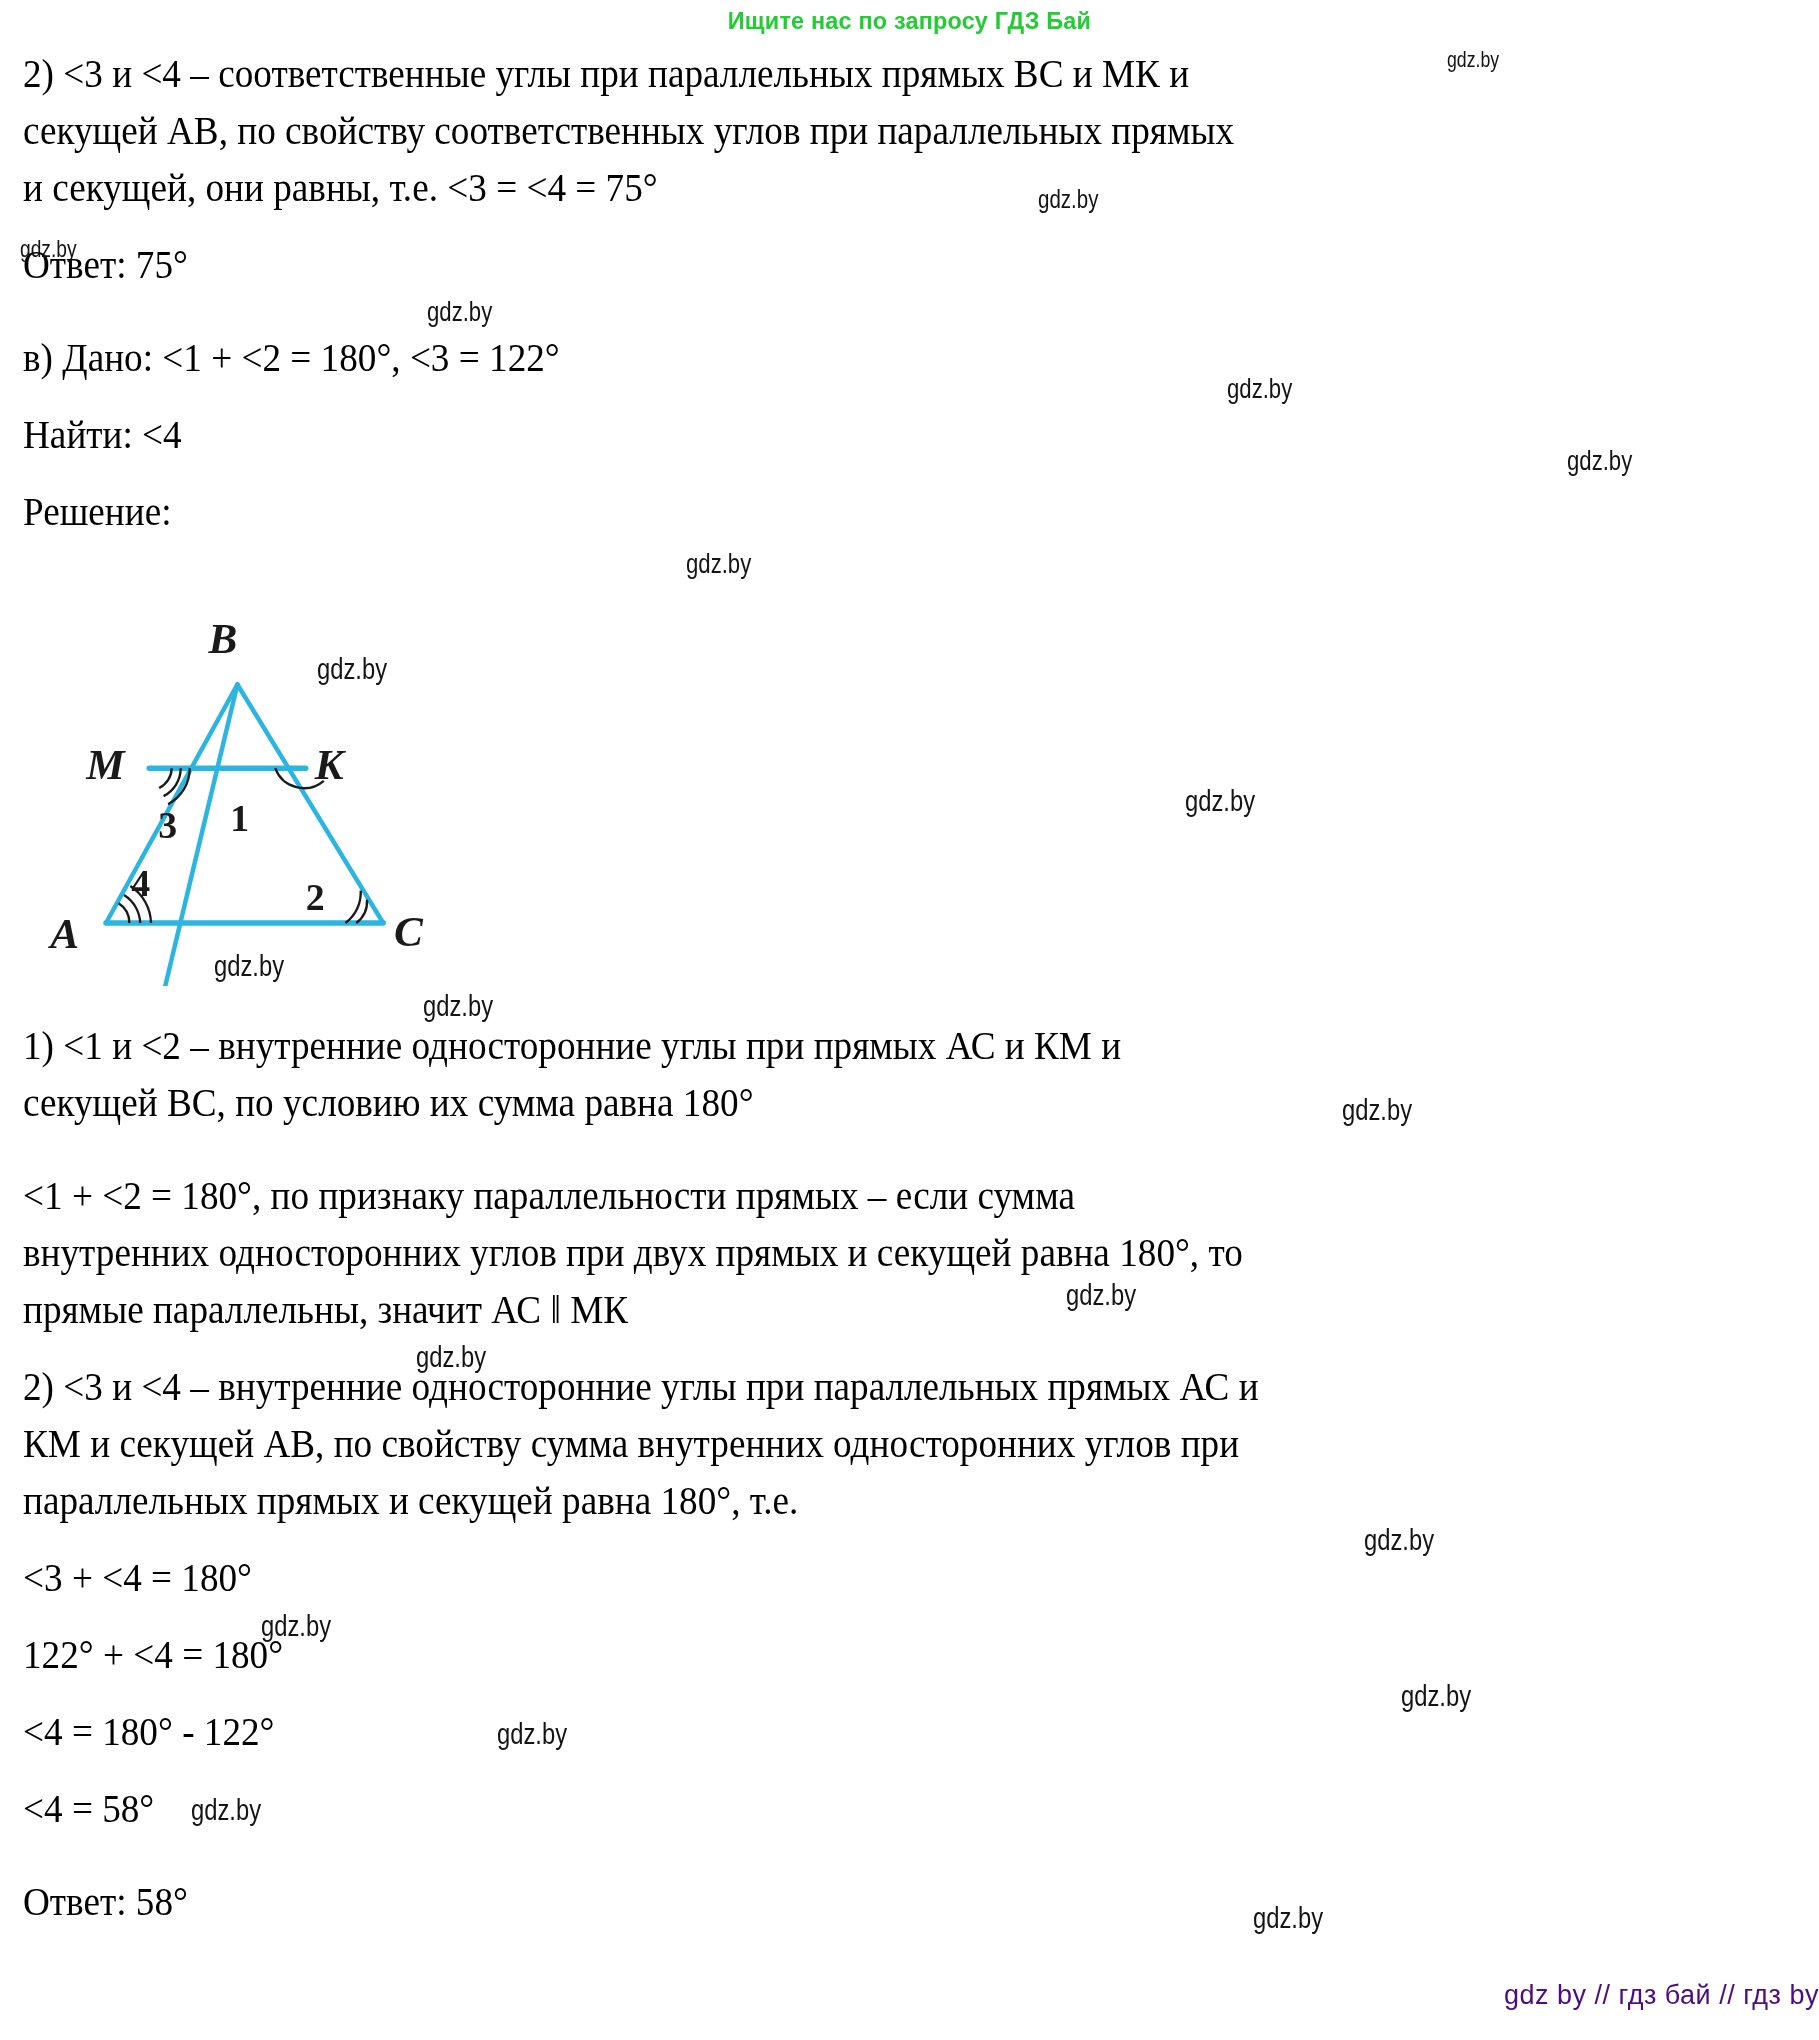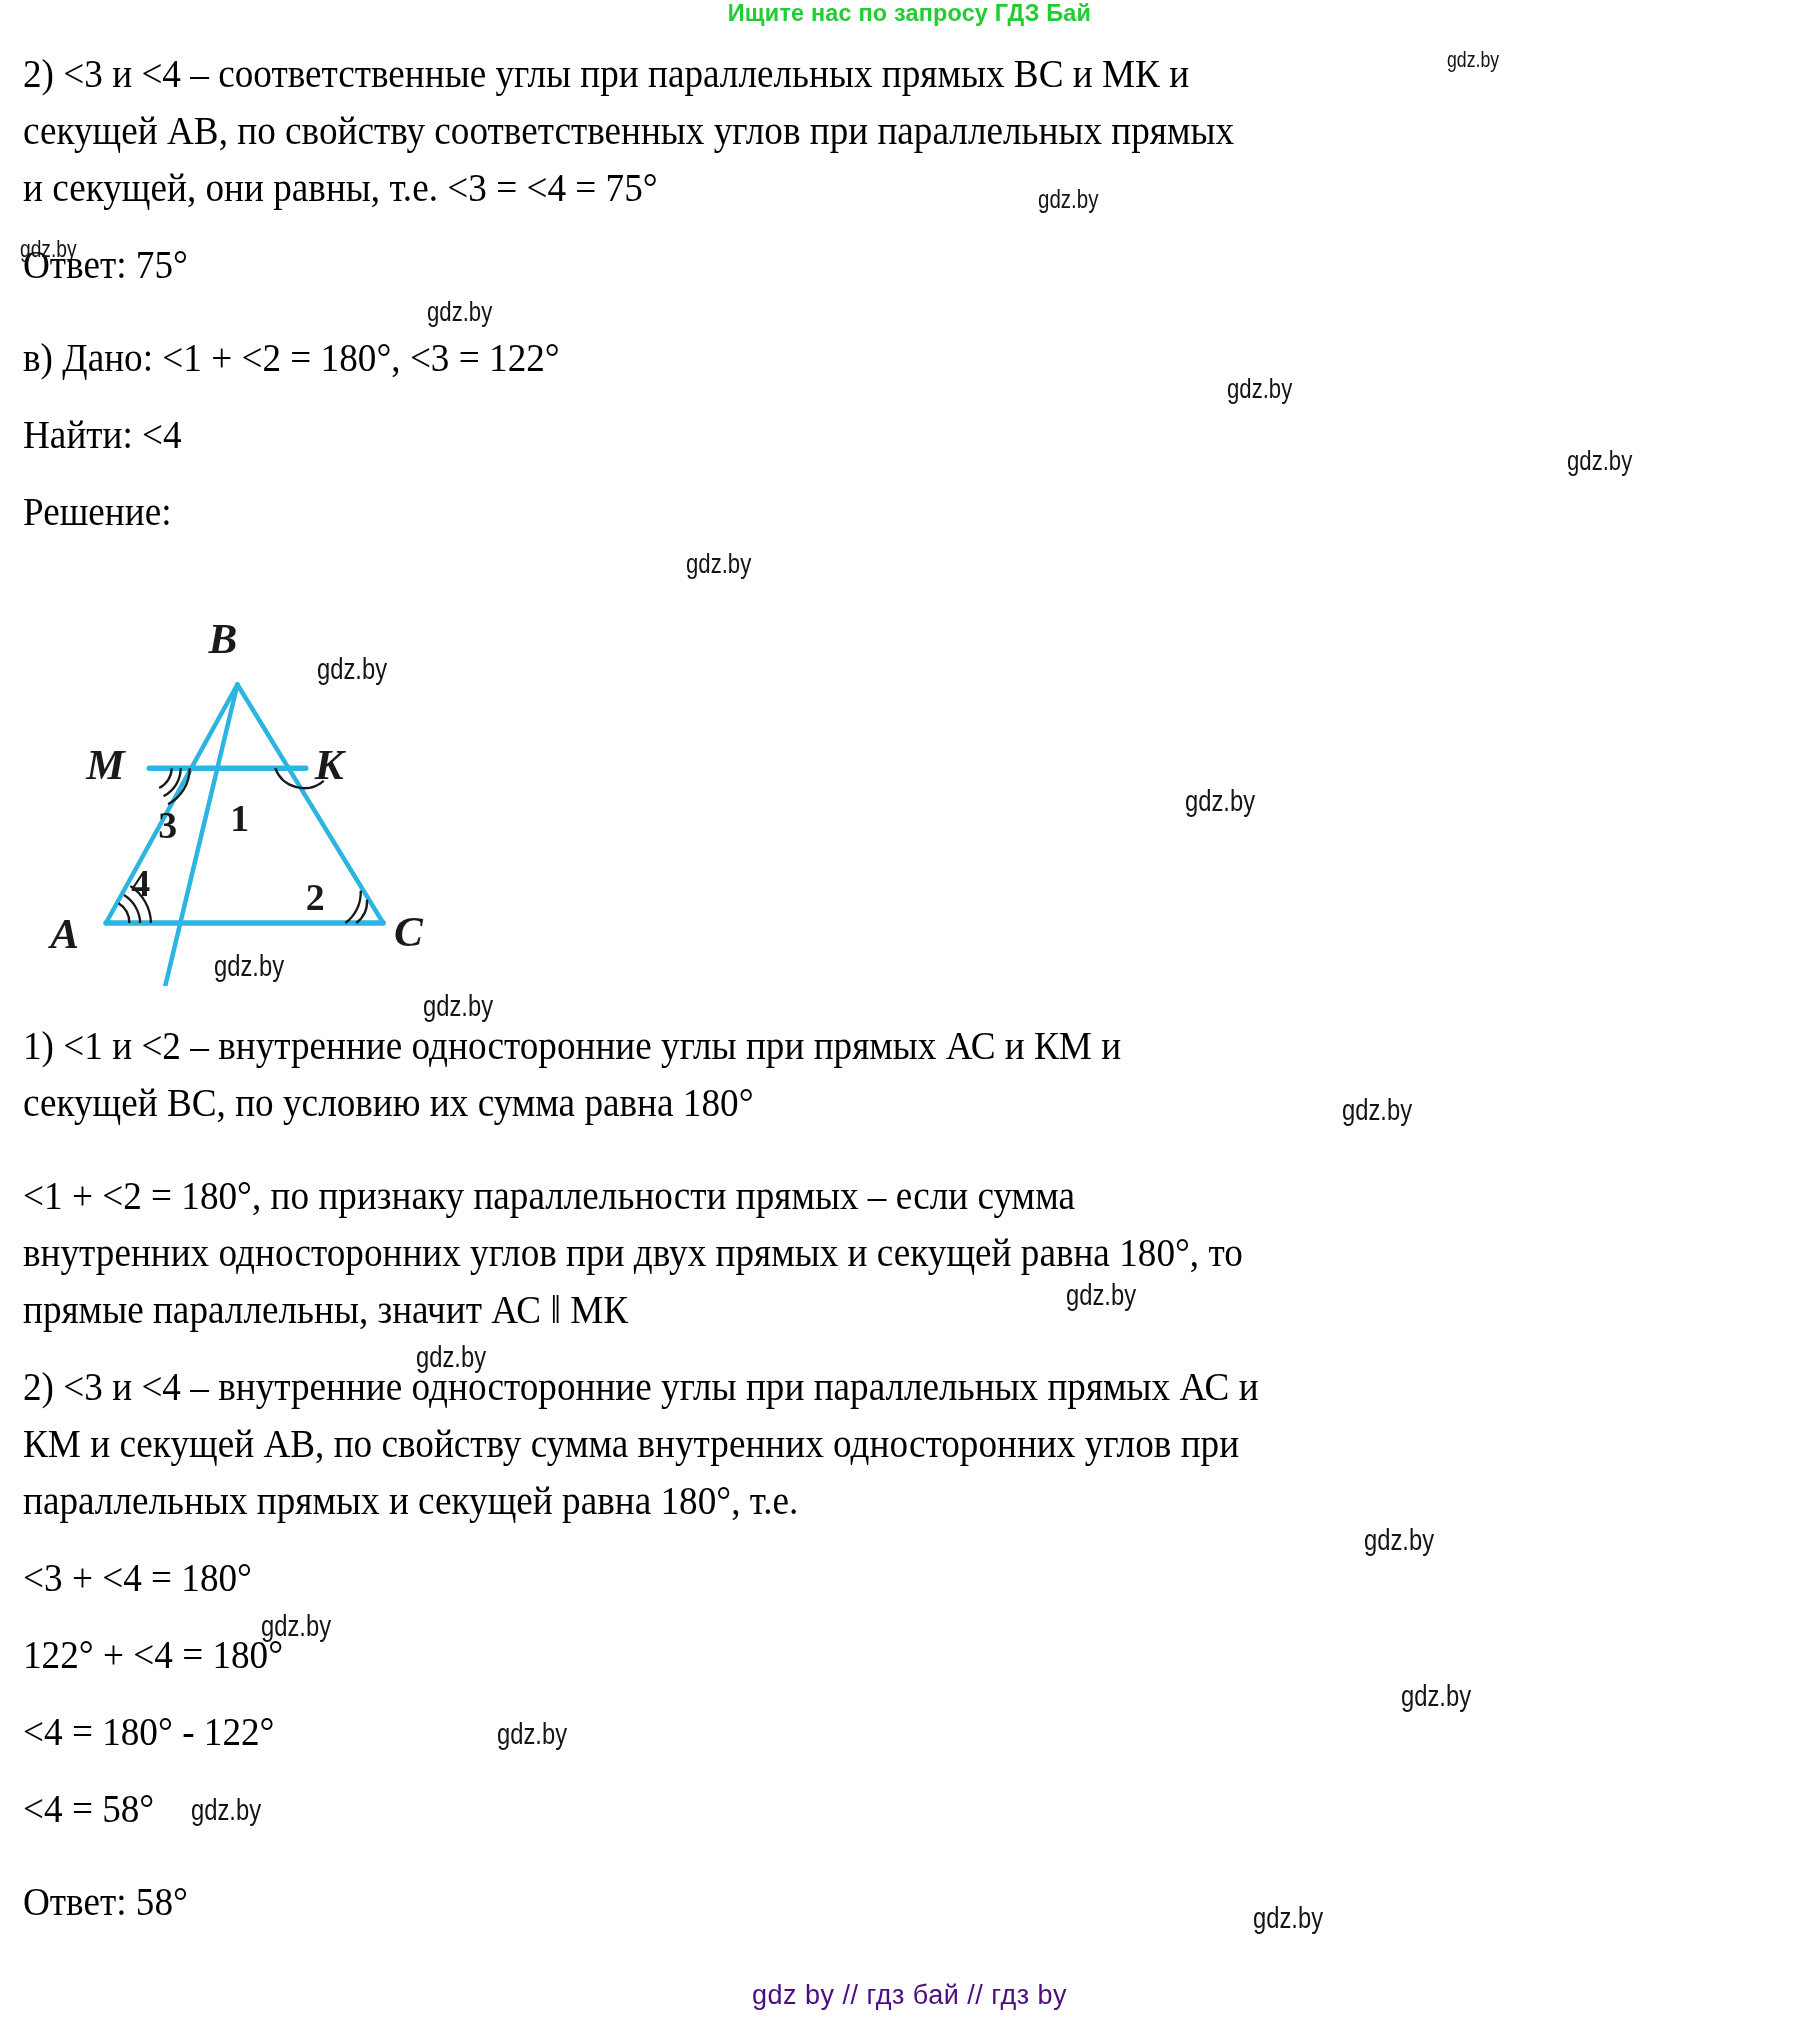--- a/index.html
+++ b/index.html
@@ -11,21 +11,21 @@
     width: 1819px;
     height: 2040px;
     position: relative;
     font-family: "Liberation Serif", serif;
     overflow: hidden;
   }
 
   
   .promo-banner {
     position: absolute;
-    top: 0px;
+    top: 8px;
     left: 0;
     width: 1819px;
     text-align: center;
     font-family: "Liberation Sans", sans-serif;
     font-weight: bold;
     font-size: 23.4px;
     color: #22cc33;
     letter-spacing: 0.2px;
     line-height: 27px;
   }
@@ -68,21 +68,21 @@
     transform: scaleX(0.82);
     transform-origin: left center;
   }
 
   
   .footer {
     position: absolute;
     left: 0;
     top: 1980px;
     width: 1819px;
-    text-align: center;
+    text-align: right;
     font-family: "Liberation Sans", sans-serif;
     font-size: 27px;
     color: #4b0d82;
     letter-spacing: 0.5px;
   }
 </style>
 </head>
 <body>
 
 <div class="promo-banner">Ищите нас по запросу ГДЗ Бай</div>

